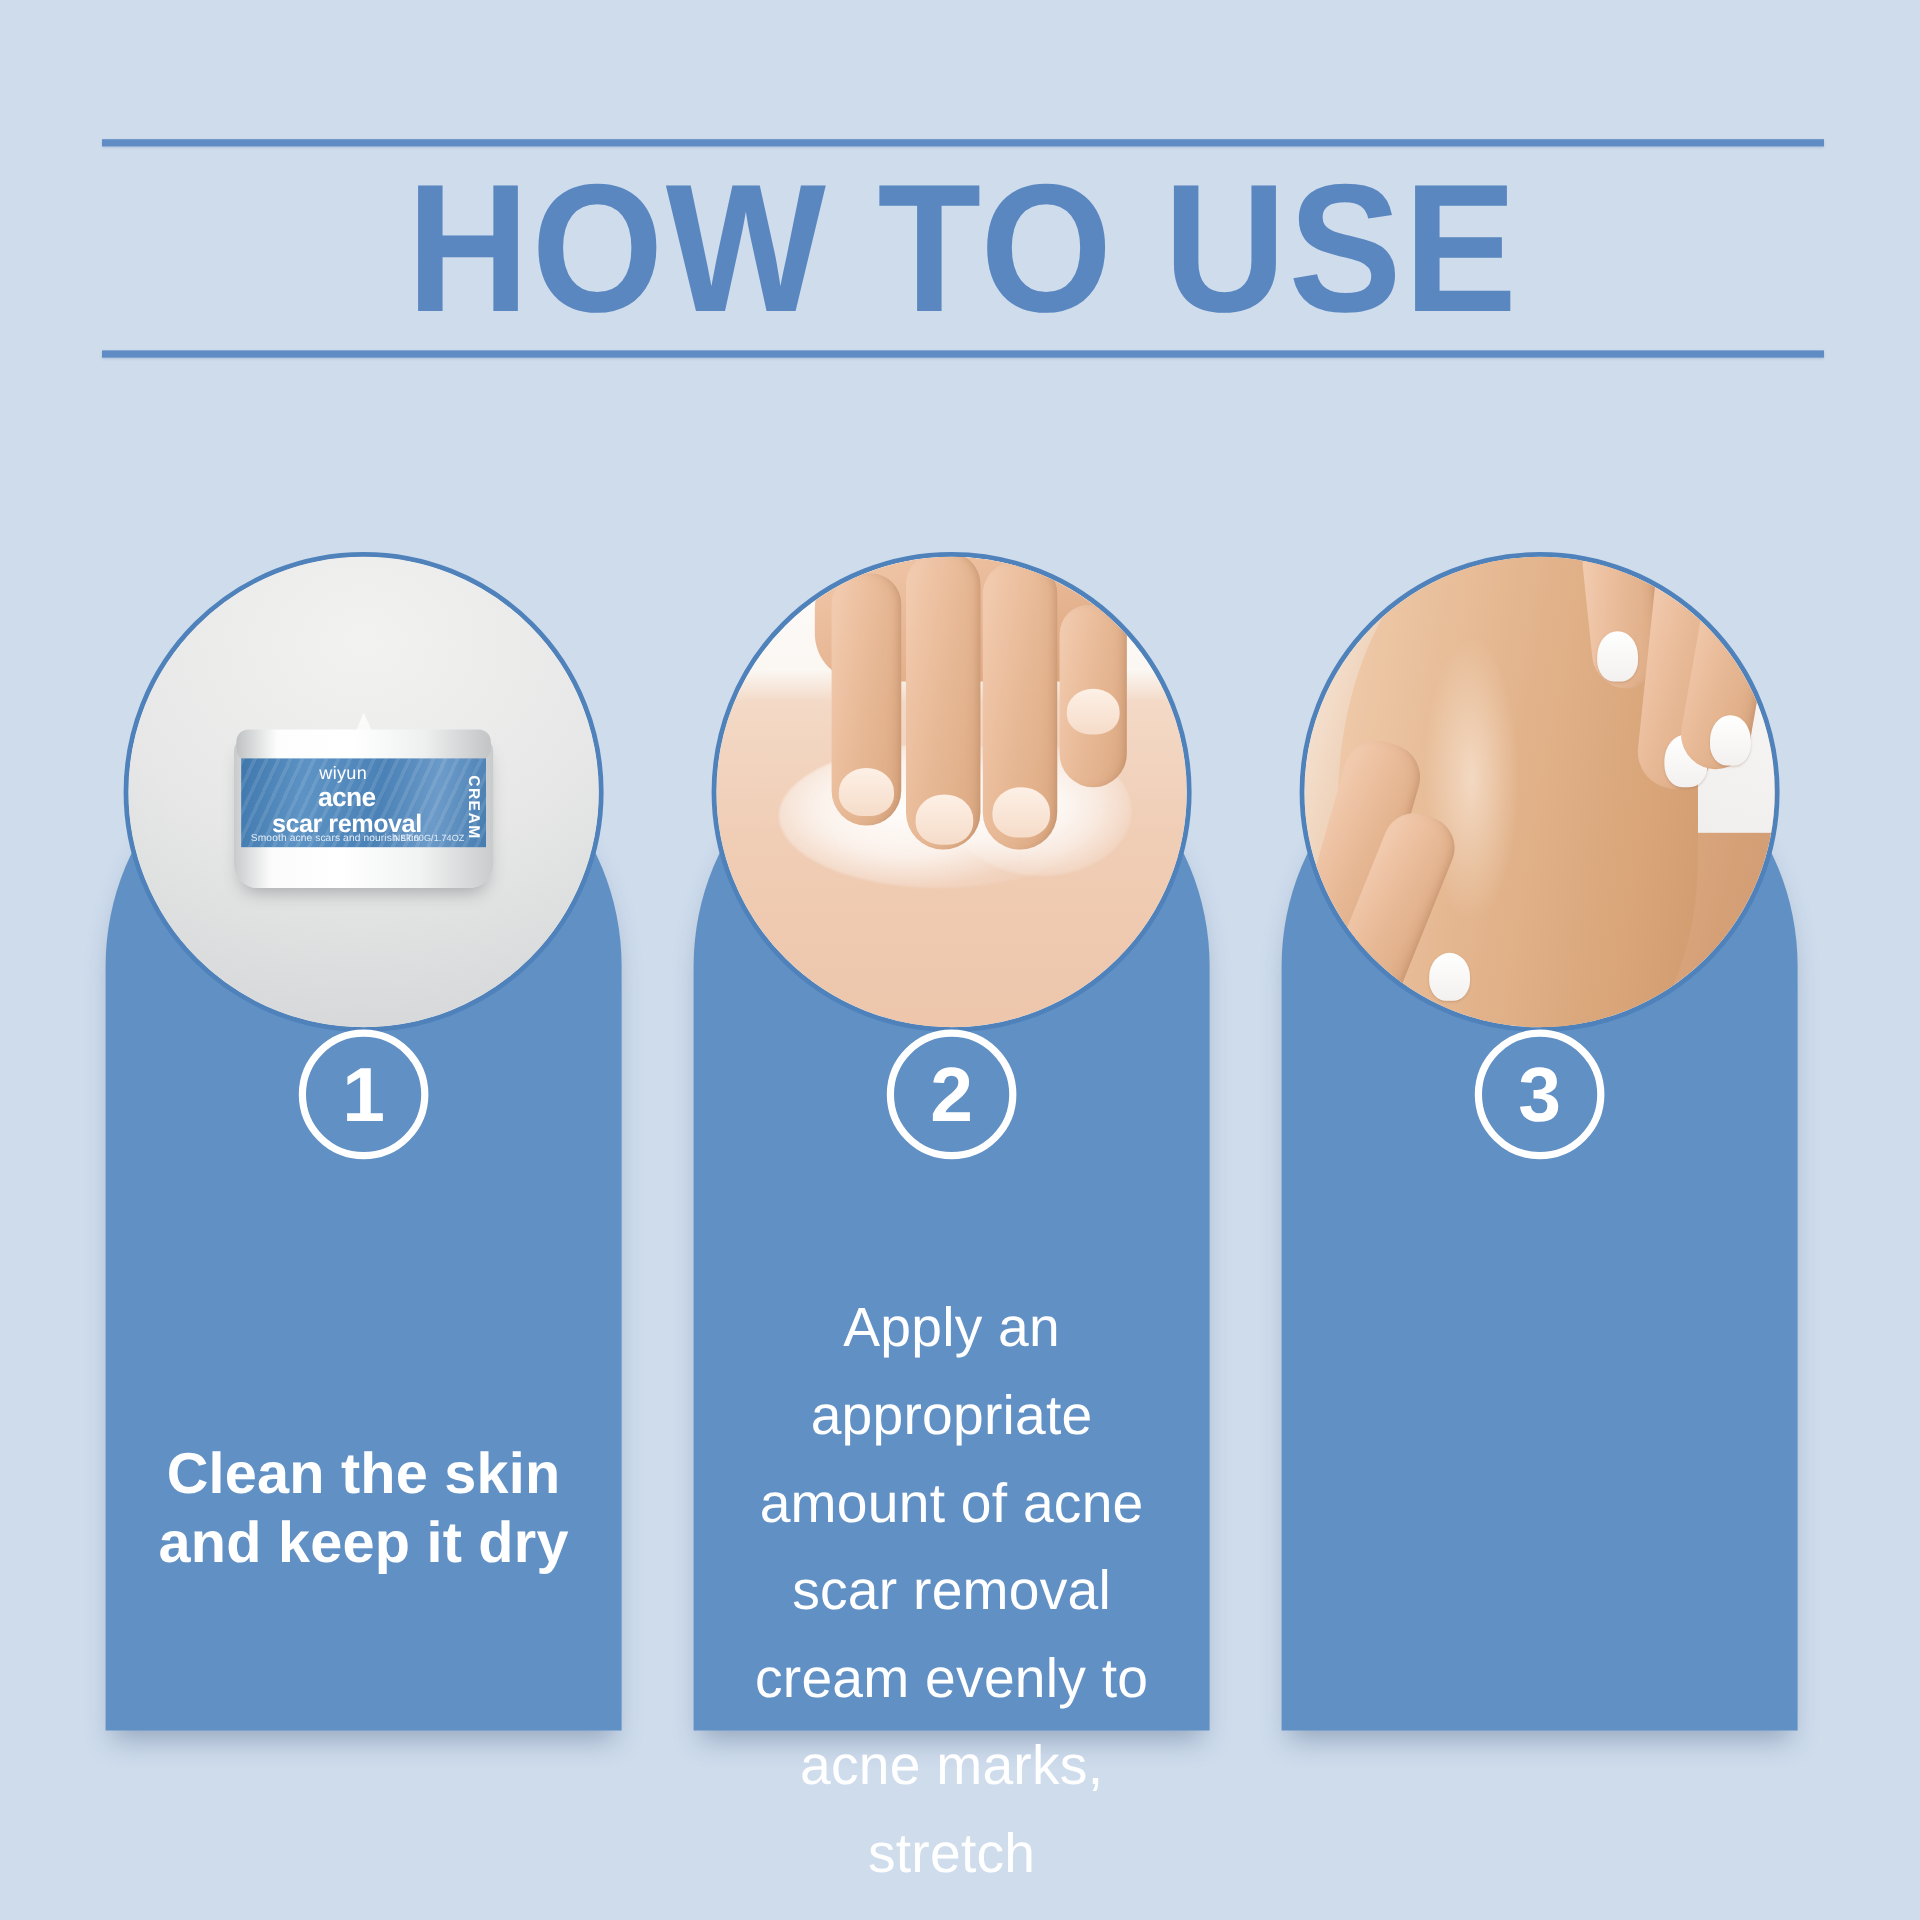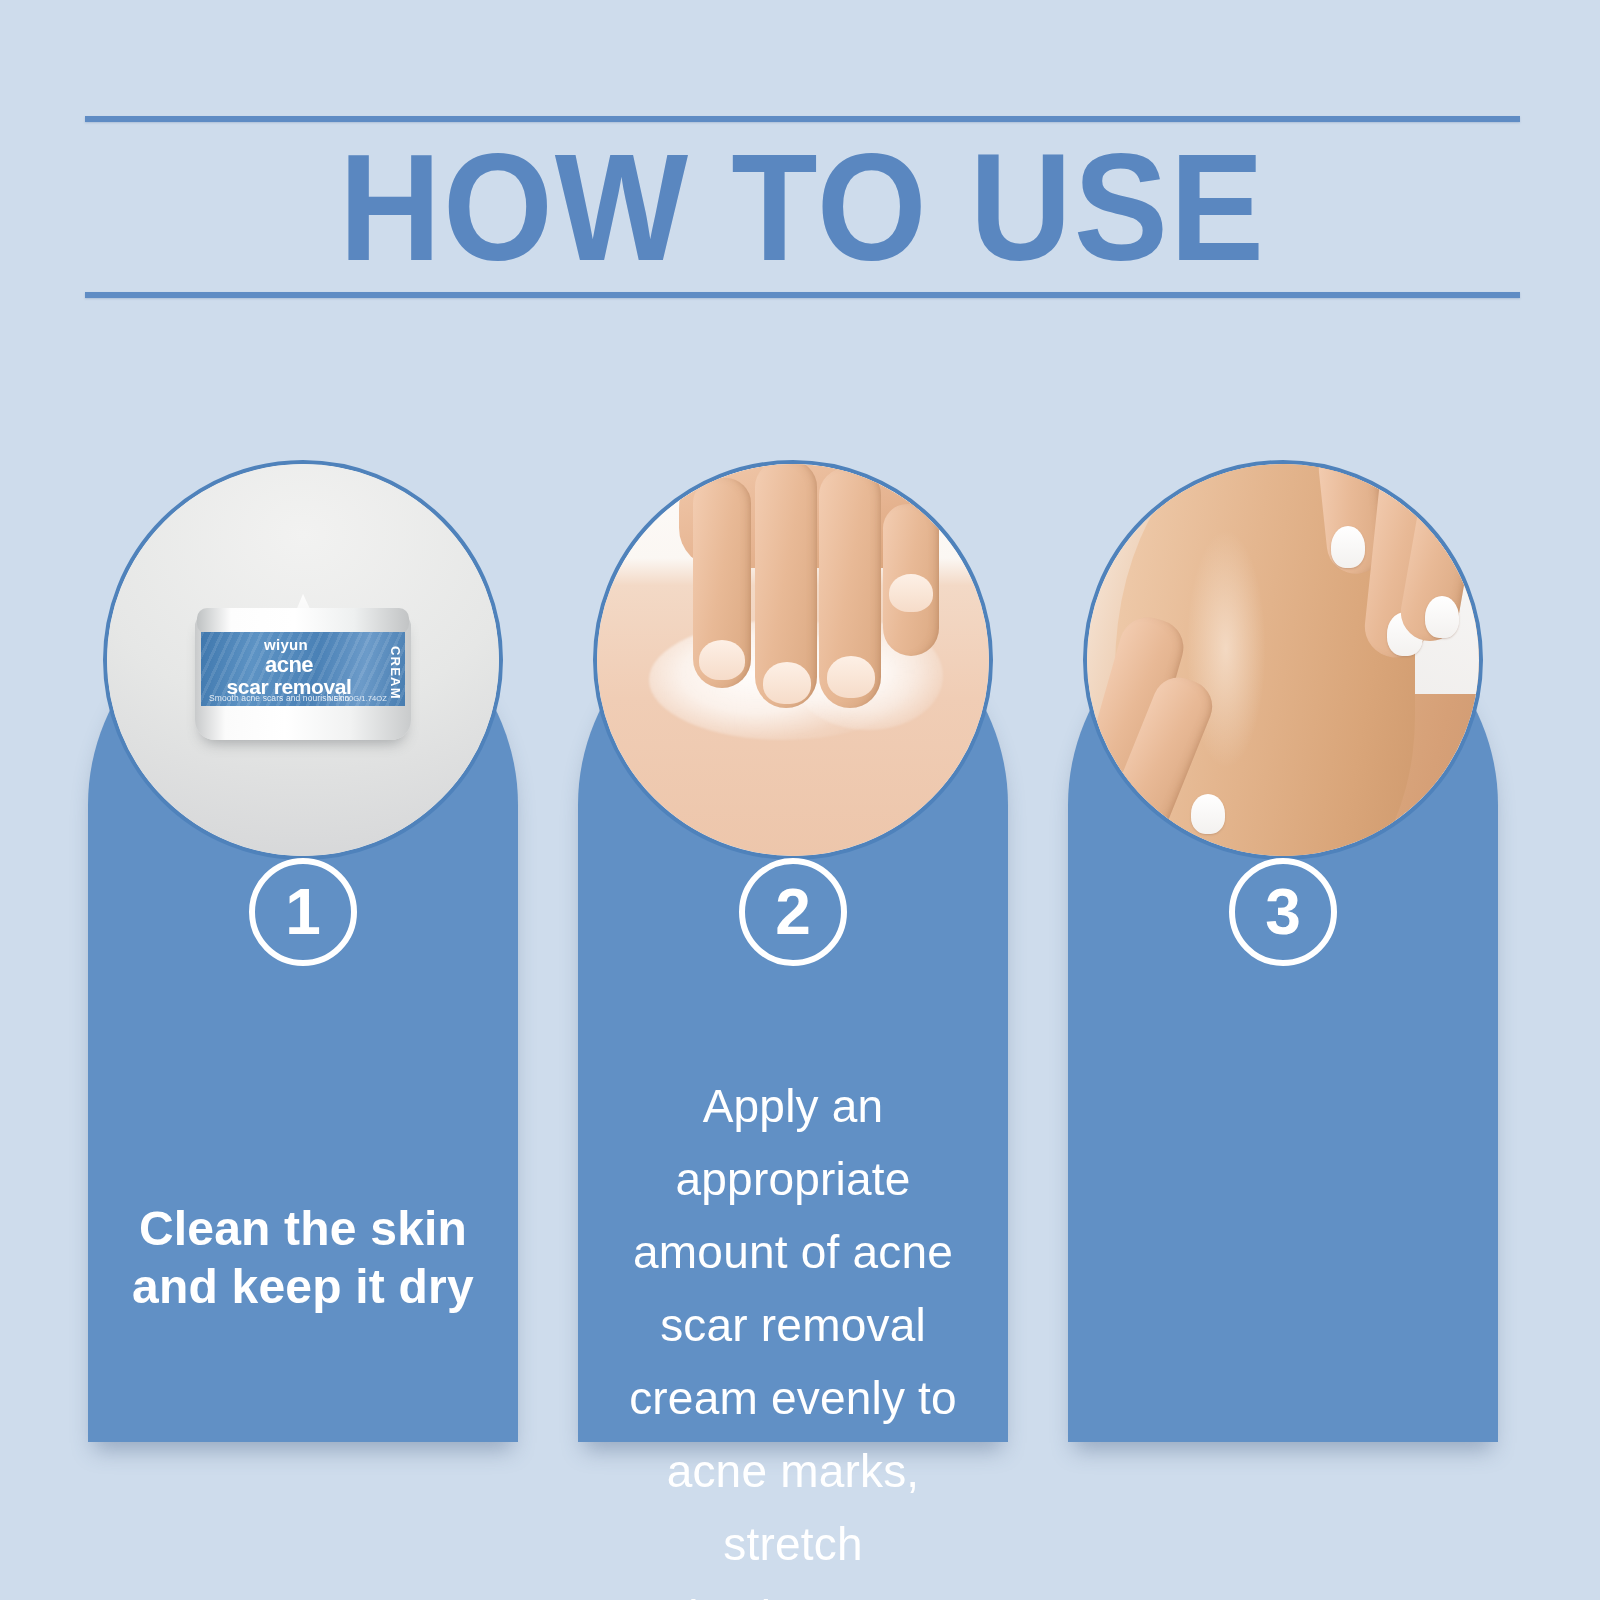--- a/index.html
+++ b/index.html
@@ -93,21 +93,21 @@
   }
   .jar-label{
     position:absolute;left:6px;top:40px;width:204px;height:74px;
     background:
       repeating-linear-gradient(115deg, rgba(255,255,255,.10) 0 3px, rgba(255,255,255,0) 3px 9px),
       linear-gradient(100deg,#3f77ad 0%,#5d93c4 26%,#4a81b6 56%,#6c9bc9 78%,#467cb0 100%);
     overflow:hidden;
   }
   .lbl-brand{
     position:absolute;left:0;right:34px;top:4px;text-align:center;
-    color:#fff;font-size:15px;font-weight:bold;letter-spacing:.3px;
+    color:#fff;font-size:15px;font-weight:normal;letter-spacing:.3px;
   }
   .lbl-acne{
     position:absolute;left:8px;top:18px;right:36px;text-align:center;
     color:#fff;font-size:22px;font-weight:bold;line-height:29px;letter-spacing:-.5px;
   }
   .lbl-scar{
     position:absolute;left:6px;top:44px;right:34px;text-align:center;
     color:#fff;font-size:21px;font-weight:bold;line-height:21px;letter-spacing:-.4px;
   }
   .lbl-cream{

